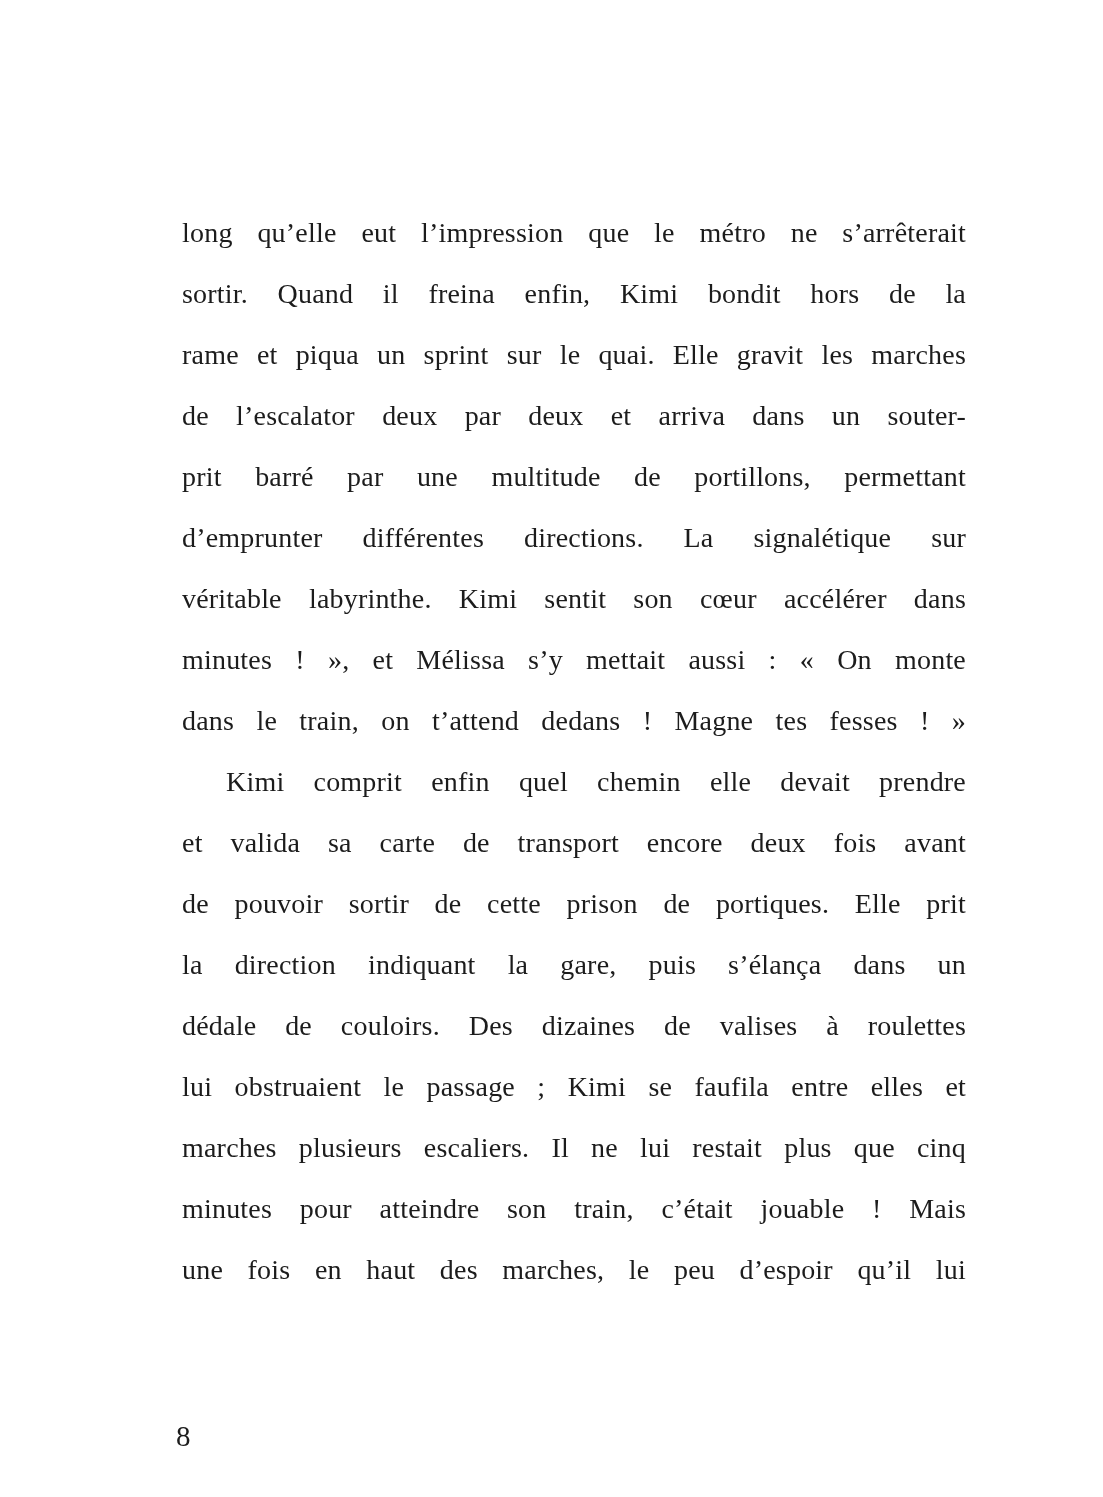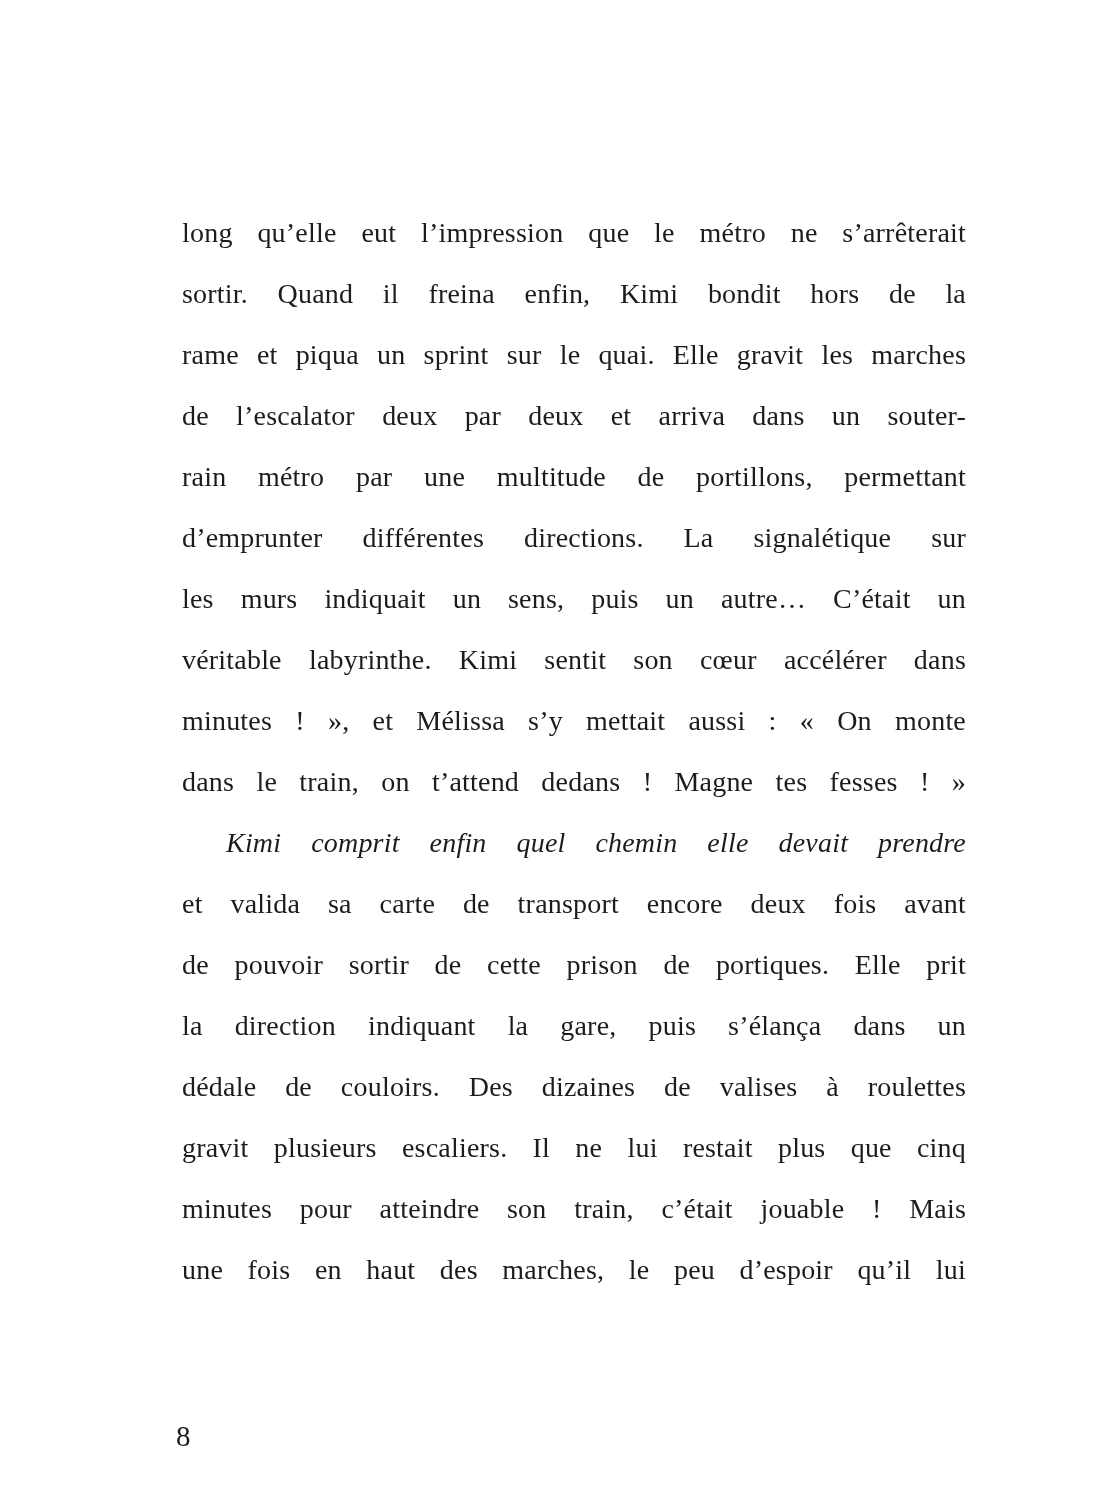--- a/index.html
+++ b/index.html
@@ -29,49 +29,48 @@
     line-height: 53px;
     height: 53px;
     overflow: hidden;
     text-align: justify;
     text-align-last: justify;
     letter-spacing: 0.2px;
     color: #1c1c1c;
   }
   .text-line.indent {
     text-indent: 44px;
-    font-style: italic;
   }
   .page-number {
     position: absolute;
     left: 144px;
     top: 1378px;
     font-size: 29px;
     line-height: 53px;
     color: #1c1c1c;
   }
 </style>
 </head>
 <body>
 
 <div class="page">
   <div class="text-block">
       <div class="text-line">long qu’elle eut l’impression que le métro ne s’arrêterait</div>
       <div class="text-line">sortir. Quand il freina enfin, Kimi bondit hors de la</div>
       <div class="text-line">rame et piqua un sprint sur le quai. Elle gravit les marches</div>
       <div class="text-line">de l’escalator deux par deux et arriva dans un souter-</div>
-      <div class="text-line">rain métro par une multitude de portillons, permettant</div>
+      <div class="text-line">prit barré par une multitude de portillons, permettant</div>
       <div class="text-line">d’emprunter différentes directions. La signalétique sur</div>
-      <div class="text-line">les murs indiquait un sens, puis un autre… C’était un</div>
       <div class="text-line">véritable labyrinthe. Kimi sentit son cœur accélérer dans</div>
       <div class="text-line">minutes ! », et Mélissa s’y mettait aussi : « On monte</div>
       <div class="text-line">dans le train, on t’attend dedans ! Magne tes fesses ! »</div>
       <div class="text-line indent">Kimi comprit enfin quel chemin elle devait prendre</div>
       <div class="text-line">et valida sa carte de transport encore deux fois avant</div>
       <div class="text-line">de pouvoir sortir de cette prison de portiques. Elle prit</div>
       <div class="text-line">la direction indiquant la gare, puis s’élança dans un</div>
       <div class="text-line">dédale de couloirs. Des dizaines de valises à roulettes</div>
-      <div class="text-line">gravit plusieurs escaliers. Il ne lui restait plus que cinq</div>
+      <div class="text-line">lui obstruaient le passage ; Kimi se faufila entre elles et</div>
+      <div class="text-line">marches plusieurs escaliers. Il ne lui restait plus que cinq</div>
       <div class="text-line">minutes pour atteindre son train, c’était jouable ! Mais</div>
       <div class="text-line">une fois en haut des marches, le peu d’espoir qu’il lui</div>
     </div>
   <div class="page-number">8</div>
 </div>
 
 </body></html>

